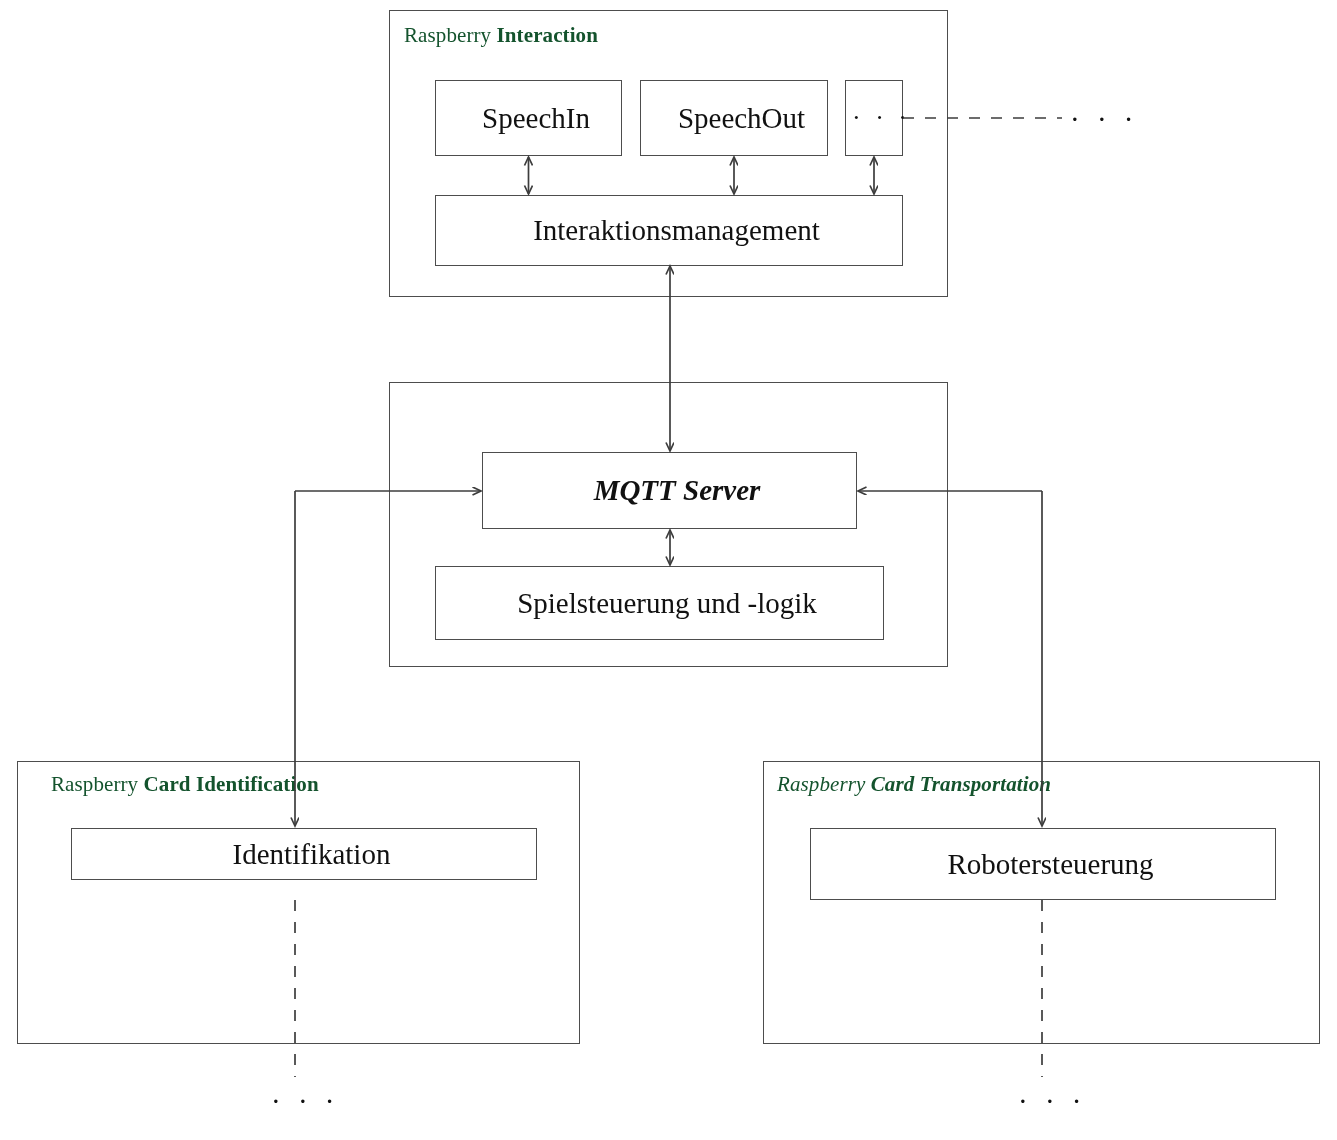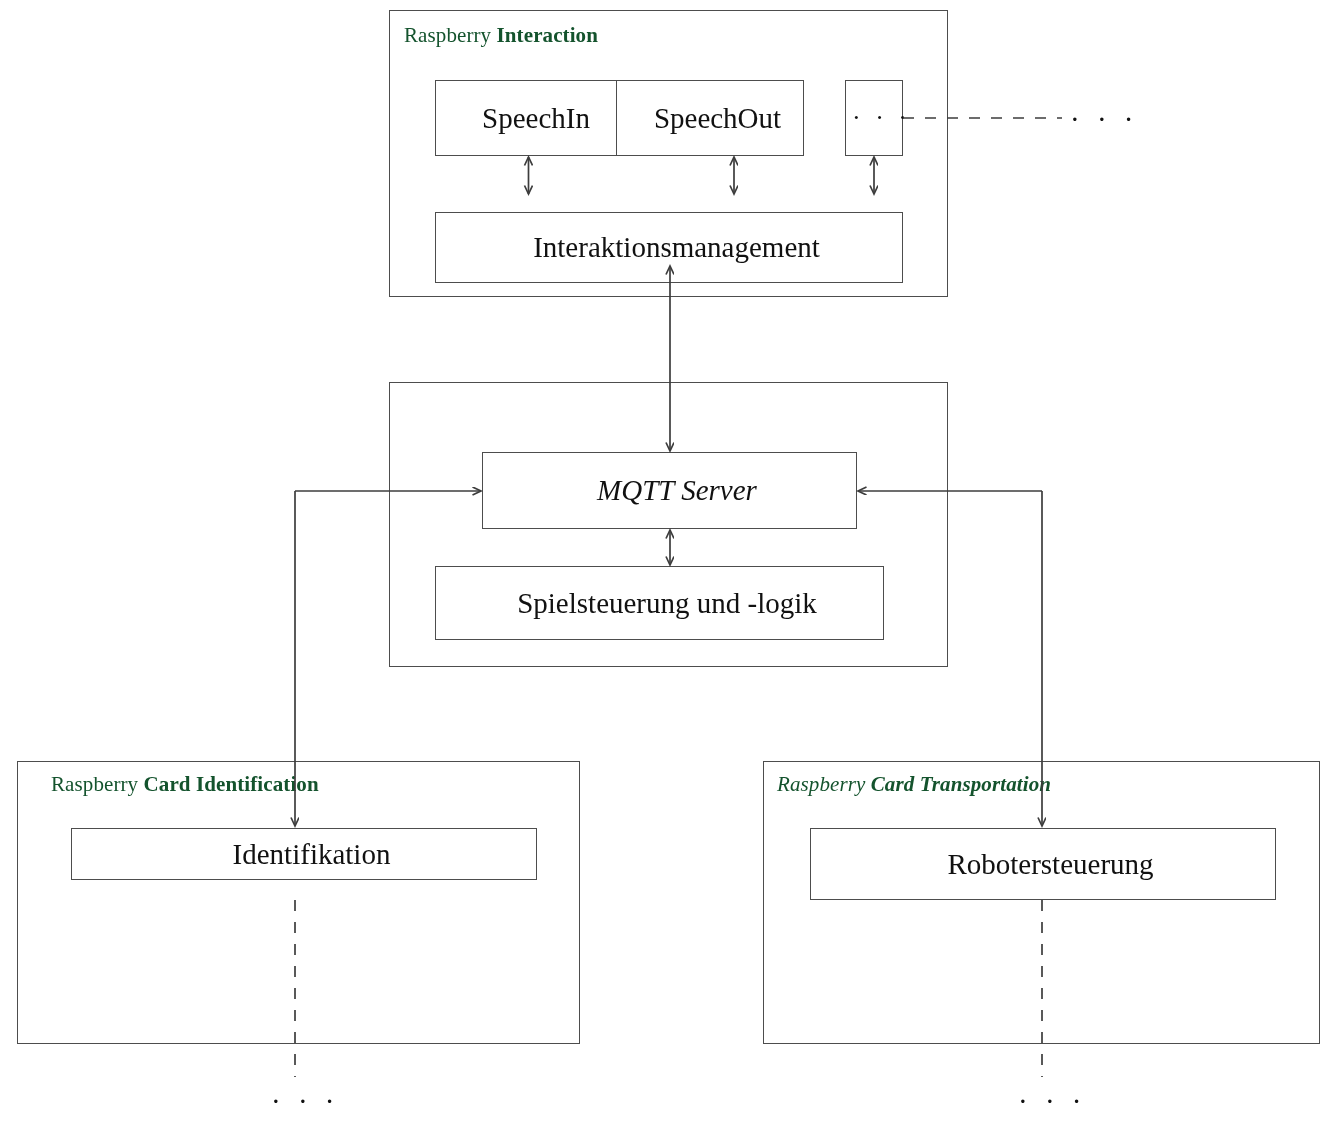--- a/index.html
+++ b/index.html
@@ -82,38 +82,38 @@
   <div class="outer-group" style="left:389px; top:10px; width:559px; height:287px;"></div>
 
   <div class="group-title" style="left:404px; top:25px;">
     <span>Raspberry </span><span class="bold">Interaction</span>
   </div>
 
   <div class="node-box" style="left:435px; top:80px; width:187px; height:76px;">
     <span>SpeechIn</span>
   </div>
 
-  <div class="node-box" style="left:616px; top:80px; width:188px; height:76px;text-align:right;">
+  <div class="node-box" style="left:640px; top:80px; width:188px; height:76px;text-align:right;">
     <span>SpeechOut</span>
   </div>
 
   <div class="node-box" style="left:845px; top:80px; width:58px; height:76px;">
     <span style="letter-spacing:4px; font-size:26px;">· · ·</span>
   </div>
 
-  <div class="node-box" style="left:435px; top:212px; width:468px; height:71px;">
+  <div class="node-box" style="left:435px; top:195px; width:468px; height:71px;">
     <span>Interaktionsmanagement</span>
   </div>
 
   <div class="dots-inline" style="left:1070px; top:103px;">· · ·</div>
 
   <div class="outer-group" style="left:389px; top:382px; width:559px; height:285px;"></div>
 
 
-  <div class="node-box italic" style="left:482px; top:452px; width:375px; height:77px;">
+  <div class="node-box italic" style="left:482px; top:452px; width:375px; height:77px;font-weight:bold;">
     <span>MQTT Server</span>
   </div>
 
   <div class="node-box" style="left:435px; top:566px; width:449px; height:74px;">
     <span>Spielsteuerung und -logik</span>
   </div>
 
   <div class="outer-group" style="left:17px; top:761px; width:563px; height:283px;"></div>
 
   <div class="group-title" style="left:31px; top:774px;margin-left:20px;">

